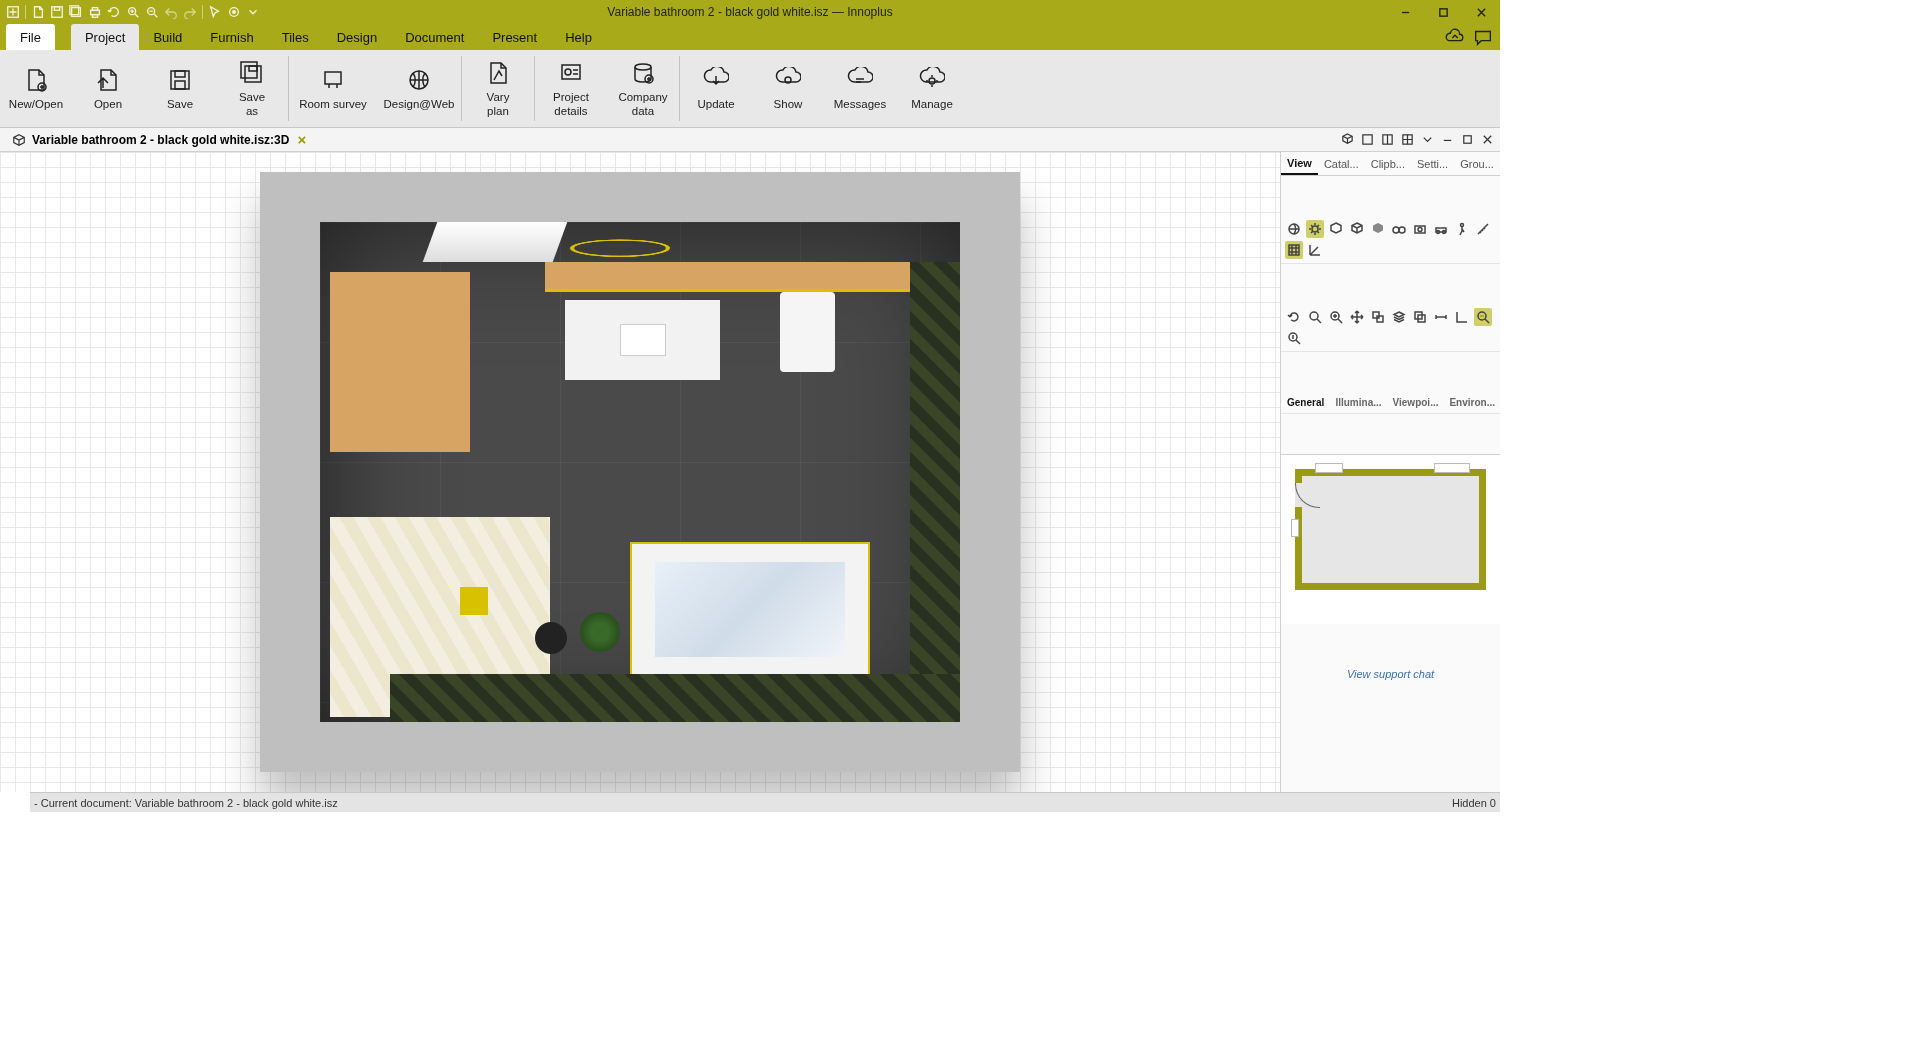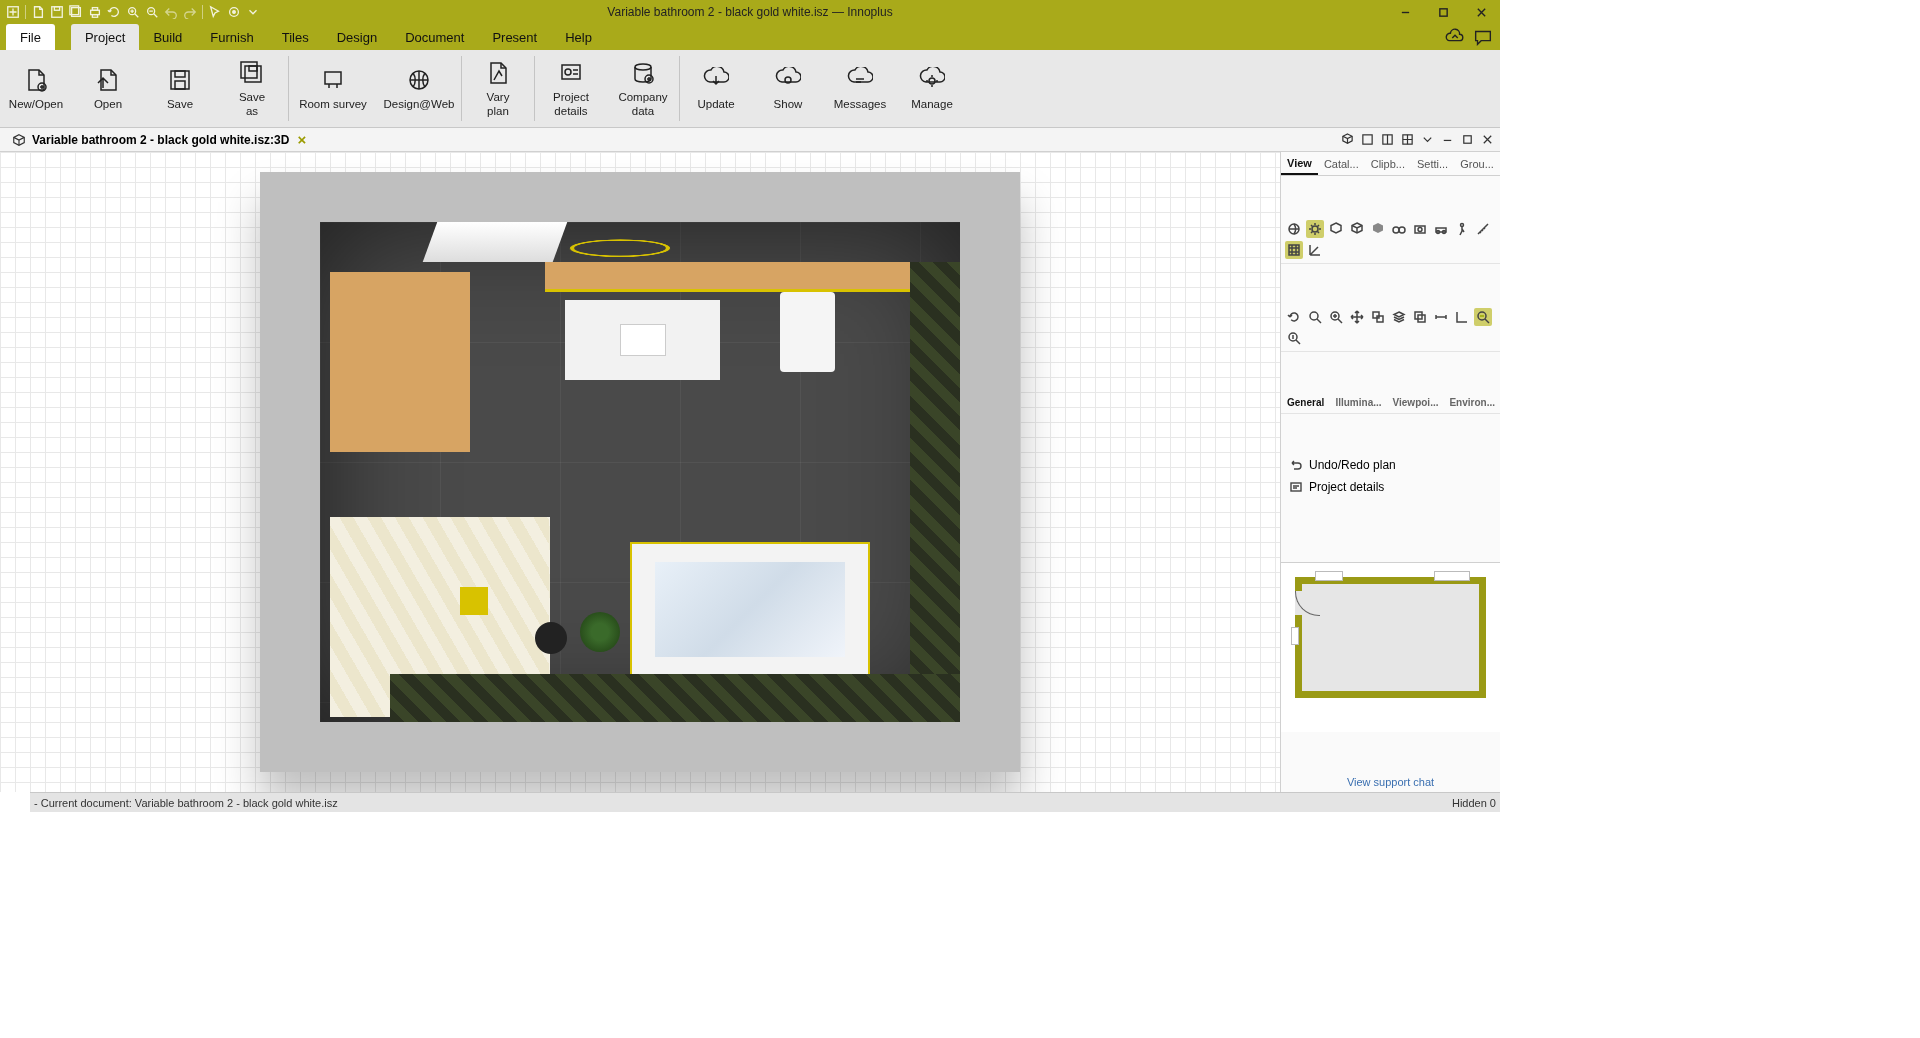--- a/index.html
+++ b/index.html
@@ -94,21 +94,21 @@
 .rp-list{ flex:1; overflow:auto; font-size:12px;}
 .rp-item{ display:flex; align-items:center; gap:6px; padding:4px 8px; cursor:pointer;}
 .rp-item svg{ width:14px; height:14px; stroke:#444; fill:none; stroke-width:1.4;}
 .minimap{ height:170px; border-top:1px solid #d0d0d0; background:#fff; position:relative; padding:8px;}
 .mm-room{ position:absolute; left:14px; top:14px; right:14px; bottom:34px; border:7px solid #9a9a15; background:#e6e6e6;}
 .mm-door{ position:absolute; left:14px; top:28px; width:24px; height:24px; background:#e6e6e6;}
 .mm-door::after{ content:""; position:absolute; left:0; top:0; width:24px; height:24px; border-left:1px solid #666; border-bottom:1px solid #666; border-radius:0 0 0 24px;}
 .mm-open1{ position:absolute; top:8px; left:34px; width:28px; height:10px; background:#fff; border:1px solid #bbb;}
 .mm-open2{ position:absolute; top:8px; right:30px; width:36px; height:10px; background:#fff; border:1px solid #bbb;}
 .mm-fix{ position:absolute; left:10px; top:64px; width:8px; height:18px; background:#fff; border:1px solid #bbb;}
-.support-link{ text-align:center; font-size:11px; color:#3a6fb0; padding:4px 0; cursor:pointer;}
+.support-link{ text-align:center; font-size:11px; color:#3a6fb0; padding:4px 0; cursor:pointer;font-style:italic;}
 
 .status-bar{ height:20px; background:#e4e4e4; border-top:1px solid #c8c8c8; display:flex; align-items:center; justify-content:space-between; font-size:11px; padding:0 4px; color:#333;margin-left:30px;}
 </style>
 </head>
 <body>
 
 <div class="qa-bar">
   <div class="qa-icon">
       <svg viewBox="0 0 16 16">
         <rect x="2" y="2" width="12" height="12"></rect>
@@ -588,35 +588,20 @@
             <path d="M9 9l4 4M6 4v4"></path>
           </svg>
         </div>
     </div>
     <div class="rp-subtabs">
       <div class="rp-subtab active">General</div>
       <div class="rp-subtab">Illumina...</div>
       <div class="rp-subtab">Viewpoi...</div>
       <div class="rp-subtab">Environ...</div>
     </div>
-    <div class="rp-list">
-      <div class="rp-item">
-        <svg viewBox="0 0 14 14">
-            <path d="M3 5h6a3 3 0 0 1 0 6H5M3 5l2-2M3 5l2 2"></path>
-          </svg>
-        <span>Undo/Redo plan</span>
-      </div>
-      <div class="rp-item">
-        <svg viewBox="0 0 14 14">
-            <rect x="2" y="3" width="10" height="8"></rect>
-            <path d="M4 6h6M4 8h4"></path>
-          </svg>
-        <span>Project details</span>
-      </div>
-    </div>
     <div class="minimap">
       <div class="mm-room"></div>
       <div class="mm-open1"></div>
       <div class="mm-open2"></div>
       <div class="mm-door"></div>
       <div class="mm-fix"></div>
     </div>
     <div class="support-link">View support chat</div>
   </div>
 </div>

